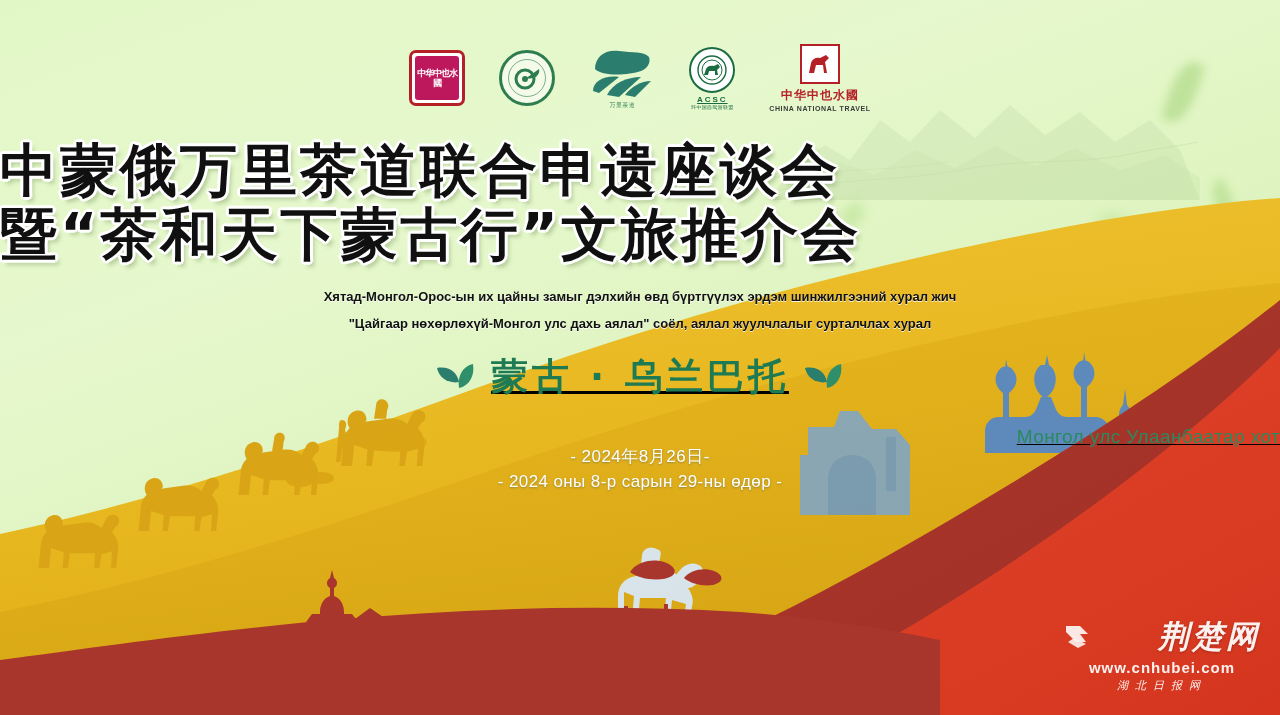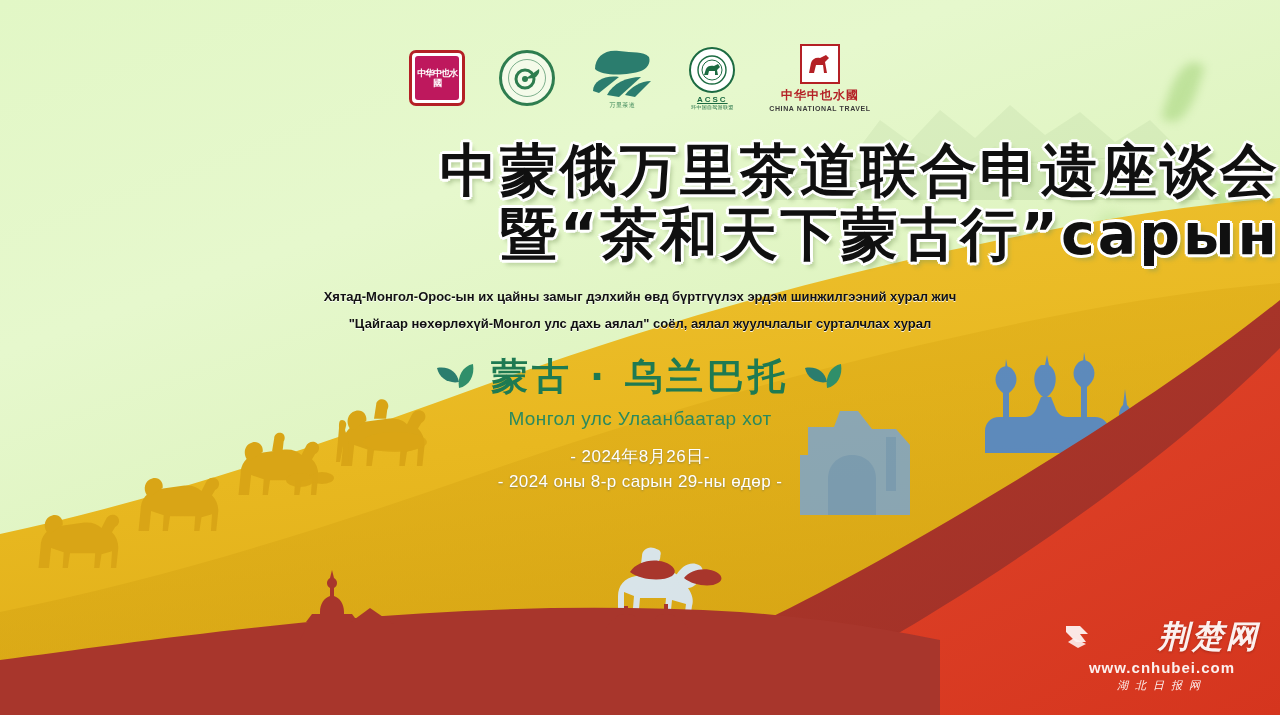--- a/index.html
+++ b/index.html
@@ -69,21 +69,21 @@
     display:flex;align-items:center;justify-content:center;box-sizing:border-box;
   }
   .cnt-name{font-size:12px;font-weight:bold;color:#b42025;margin-top:3px;letter-spacing:1px;
             font-family:"DejaVu Sans",sans-serif;}
   .cnt-en{font-size:7px;font-weight:bold;color:#3a3a3a;letter-spacing:.6px;margin-top:1px;}
 
   .tealogo-cap{font-size:6px;color:#2e7d4f;margin-top:2px;letter-spacing:.4px;}
 
   
   #title-block{
-    position:absolute;left:0;top:138px;width:100%;text-align:right;z-index:7;
+    position:absolute;left:0;top:138px;width:100%;text-align:left;z-index:7;
   }
   .big-title{
     font-family:"DejaVu Sans","Liberation Sans",sans-serif;
     font-weight:bold;
     font-size:57px;line-height:64px;
     color:#101010;
     letter-spacing:3px;
     text-shadow:
       2px 2px 0 #ffffff, -2px 2px 0 #ffffff, 2px -2px 0 #ffffff, -2px -2px 0 #ffffff,
       0 3px 0 #ffffff, 3px 0 0 #ffffff, 0 -3px 0 #ffffff, -3px 0 0 #ffffff,
@@ -96,30 +96,30 @@
   }
   .cyr-line{
     font-family:"Liberation Sans","DejaVu Sans",sans-serif;
     font-size:13px;line-height:27px;font-weight:bold;color:#111;
     letter-spacing:0px;white-space:nowrap;
     text-shadow:0 1px 0 rgba(255,255,255,.85);
   }
 
   
   #loc-block{
-    position:absolute;left:0;top:352px;width:100%;text-align:center;z-index:7;
+    position:absolute;left:0;top:352px;width:100%;text-align:right;z-index:7;text-decoration:underline;
   }
   .loc-row{display:flex;align-items:center;justify-content:center;gap:14px;}
   .loc-cn{
     font-family:"DejaVu Sans","Liberation Sans",sans-serif;
     font-weight:bold;font-size:37px;color:#1e7a52;letter-spacing:4px;
   }
   .loc-mn{
     font-family:"Liberation Sans","DejaVu Sans",sans-serif;
-    font-size:19px;color:#2a8a5e;margin-top:6px;letter-spacing:.4px;
+    font-size:19px;color:#2a8a5e;margin-top:24px;letter-spacing:.4px;
   }
 
   
   #date-block{
     position:absolute;left:0;top:444px;width:100%;text-align:center;z-index:9;
   }
   .date-cn{
     font-family:"Liberation Sans","DejaVu Sans",sans-serif;
     font-size:17px;color:#ffffff;letter-spacing:.5px;line-height:25px;
     text-shadow:0 1px 2px rgba(20,60,120,.35);
@@ -371,21 +371,21 @@
         </svg>
       </div>
       <div class="cnt-name">中华中也水國</div>
       <div class="cnt-en">CHINA NATIONAL TRAVEL</div>
     </div>
 
   </div>
 
   <div id="title-block">
     <div class="big-title">中蒙俄万里茶道联合申遗座谈会</div>
-    <div class="big-title">暨“茶和天下蒙古行”сарын</div>
+    <div class="big-title">暨“茶和天下蒙古行”文旅推介会</div>
   </div>
 
   <div id="sub-block">
     <div class="cyr-line">Хятад-Монгол-Орос-ын их цайны замыг дэлхийн өвд бүртгүүлэх эрдэм шинжилгээний хурал жич</div>
     <div class="cyr-line">"Цайгаар нөхөрлөхүй-Монгол улс дахь аялал" соёл, аялал жуулчлалыг сурталчлах хурал</div>
   </div>
 
   <div id="loc-block">
     <div class="loc-row">
       <svg width="42" height="30" viewBox="0 0 42 30">

